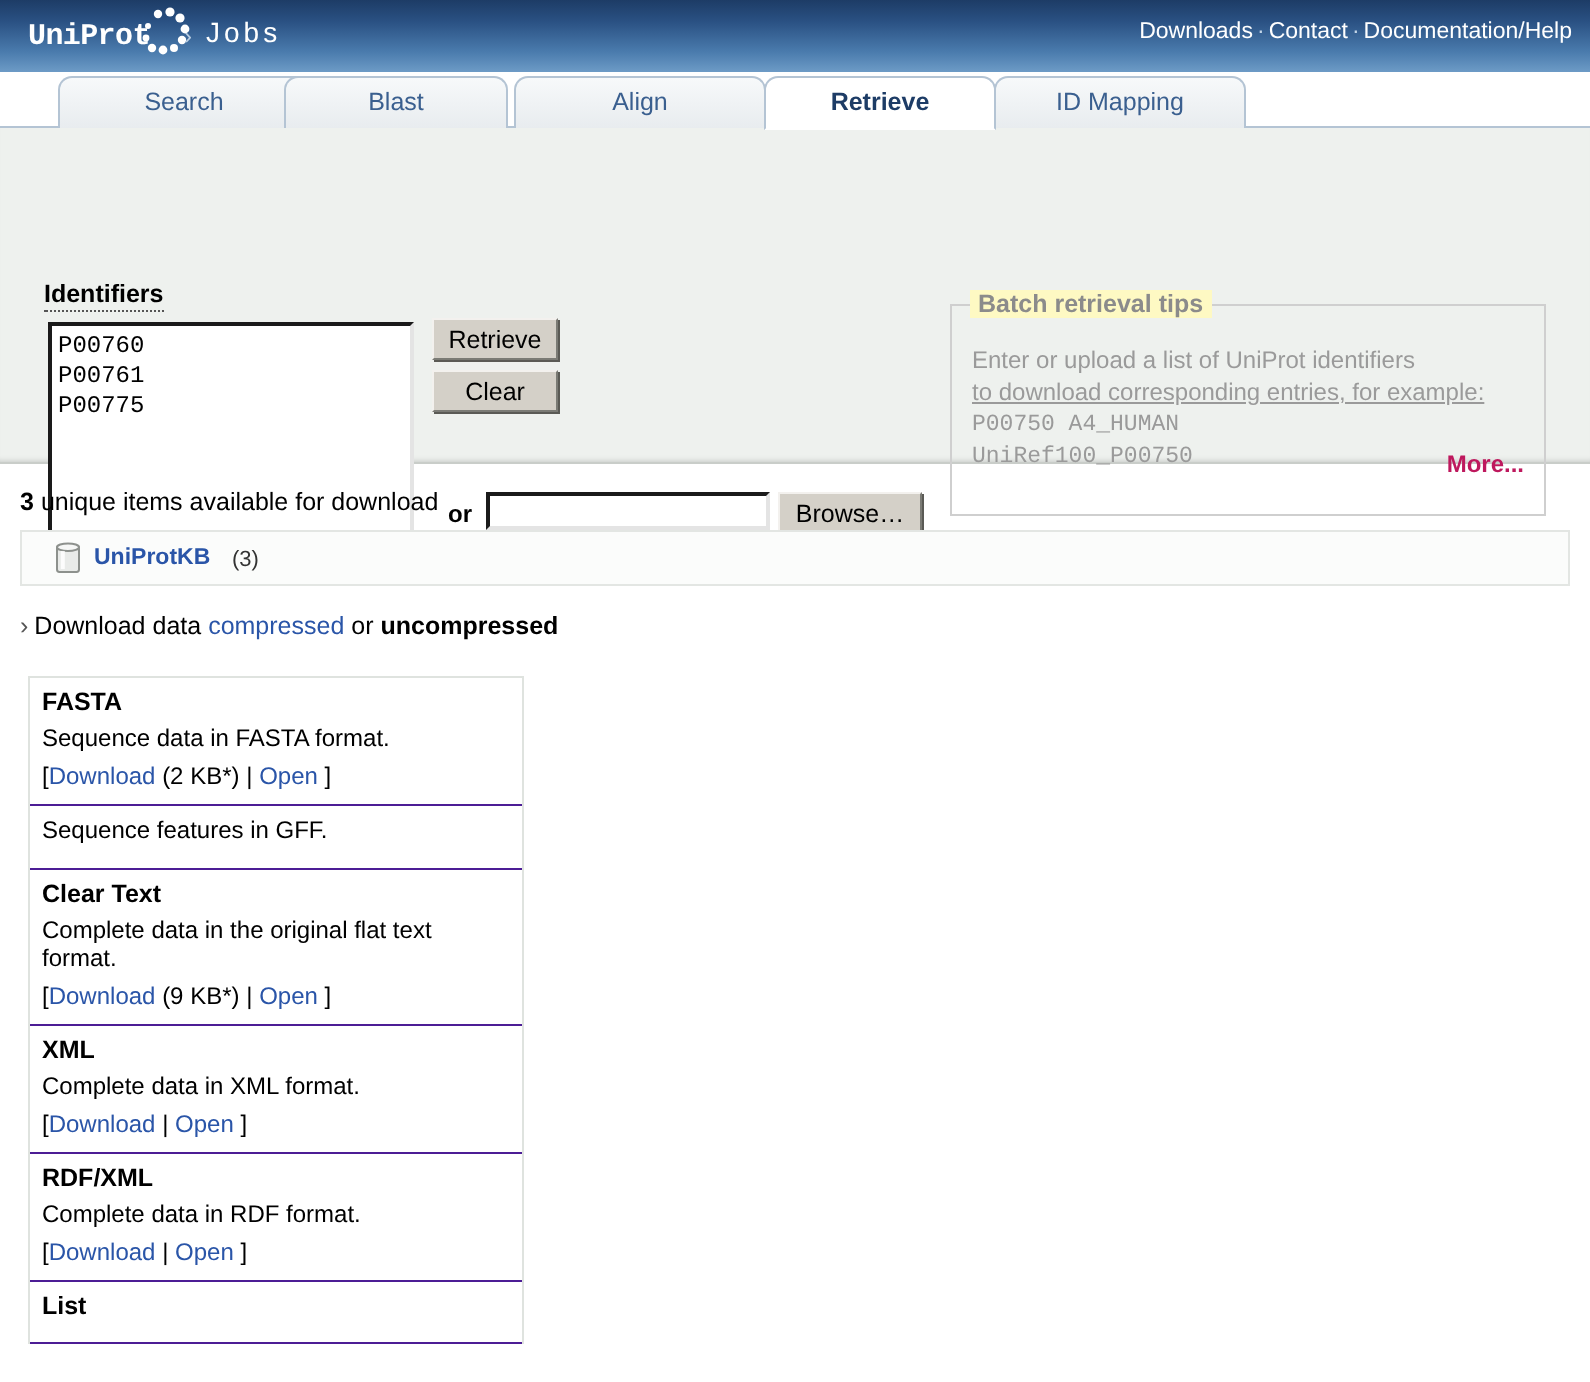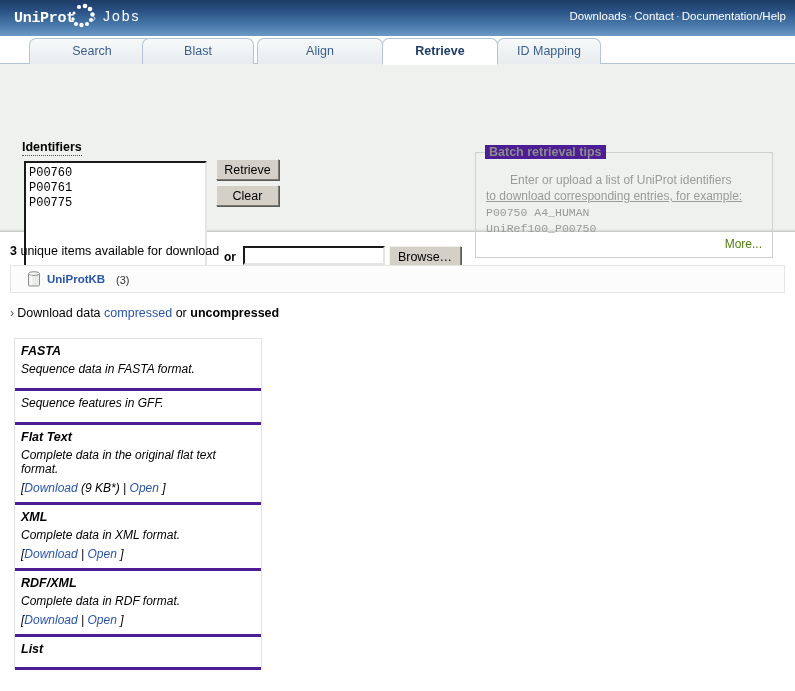--- a/index.html
+++ b/index.html
@@ -142,33 +142,33 @@
 
   
   #tips {
     position: absolute; left: 475px; top: 88px;
     width: 298px; height: 106px;
     border: 1px solid #cfcfcf;
     background: transparent;
   }
   #tips-legend {
     position: absolute; left: 9px; top: -8px;
-    background: #4c1d95;
+    background: #fef9c3;
     padding: 0 4px;
     font-size: 12.5px; font-weight: bold; color: #8b8b8b;
   }
   .tip-line {
     position: absolute; left: 10px;
     font-size: 12px; color: #9a9a9a;
     white-space: nowrap;
   }
   .tip-mono { font-family: "Liberation Mono", monospace; font-size: 11.5px; }
   #tips-more {
-    position: absolute; right: 10px; bottom: 6px;
-    font-size: 12px; font-weight: normal; color: #4d7c0f;
+    position: absolute; right: 10px; bottom: 18px;
+    font-size: 12px; font-weight: bold; color: #be185d;
   }
 
   
   #unique-line {
     position: absolute; left: 10px; top: 244px;
     font-size: 12.5px; color: #000;
   }
   #unique-line b { font-weight: bold; }
   #db-row {
     position: absolute; left: 10px; top: 265px;
@@ -200,23 +200,22 @@
 
   
   #formats {
     position: absolute; left: 14px; top: 338px;
     width: 248px;
     border: 1px solid #dfe3df;
     border-bottom: none;
     background: #ffffff;
   }
   .fmt {
-    border-bottom: 3px solid #4c1d95;
+    border-bottom: 1px solid #4c1d95;
     padding: 5px 6px 7px 6px;
-    font-style: italic;
   }
   .fmt-title {
     font-size: 12.5px; font-weight: bold; color: #000;
     margin-bottom: 4px;
   }
   .fmt-desc {
     font-size: 12px; color: #000;
     margin-bottom: 5px;
   }
   .fmt-links { font-size: 12px; color: #000; }
@@ -247,41 +246,41 @@
   <div id="header-links">
     <a href="#">Downloads</a><span class="hl-sep">·</span><a href="#">Contact</a><span class="hl-sep">·</span><a href="#">Documentation/Help</a>
   </div>
 </div>
 
 <div id="tabbar">
   <div class="tab" style="left:17px;width:126px;margin-left:12px;">Search</div>
   <div class="tab" style="left:142px;width:112px;">Blast</div>
   <div class="tab" style="left:257px;width:126px;">Align</div>
   <div class="tab active" style="left:382px;width:116px;">Retrieve</div>
-  <div class="tab" style="left:497px;width:104px;">ID Mapping</div>
+  <div class="tab" style="left:497px;width:126px;">ID Mapping</div>
 </div>
 
 <div id="form-panel">
 
   <div id="ident-label">Identifiers</div>
 
   <textarea id="ident-textarea" spellcheck="false" placeholder="" style="">P00760
 P00761
 P00775</textarea>
 
   <button class="btn3d" id="btn-retrieve">Retrieve</button>
   <button class="btn3d" id="btn-clear">Clear</button>
 
   <div id="or-label">or</div>
   <input id="file-input" type="text" placeholder="" style="">
   <button class="btn3d" id="btn-browse">Browse…</button>
 
   <div id="tips">
     <div id="tips-legend">Batch retrieval tips</div>
-    <div class="tip-line" style="top:20px;margin-left:24px;">Enter or upload a list of UniProt identifiers</div>
+    <div class="tip-line" style="top:20px;">Enter or upload a list of UniProt identifiers</div>
     <div class="tip-line" style="top:36px;text-decoration:underline;">to download corresponding entries, for example:</div>
     <div class="tip-line tip-mono" style="top:53px;">P00750 A4_HUMAN</div>
     <div class="tip-line tip-mono" style="top:69px;">UniRef100_P00750</div>
     <div id="tips-more">More...</div>
   </div>
 </div>
 
 <div id="unique-line">
   <b>3</b>
   <span>unique items available for download</span>
@@ -302,28 +301,35 @@
   <a href="#">compressed</a>
   <span>or</span>
   <b>uncompressed</b>
 </div>
 
 <div id="formats">
 
   <div class="fmt">
     <div class="fmt-title">FASTA</div>
     <div class="fmt-desc">Sequence data in FASTA format.</div>
+    <div class="fmt-links">
+      <span>[</span><a href="#">Download</a>
+      <span class="fmt-size">(2 KB*)</span>
+      <span>|</span>
+      <a href="#">Open</a>
+      <span>]</span>
+    </div>
   </div>
 
   <div class="fmt">
     <div class="fmt-desc">Sequence features in GFF.</div>
   </div>
 
   <div class="fmt">
-    <div class="fmt-title">Flat Text</div>
+    <div class="fmt-title">Clear Text</div>
     <div class="fmt-desc">Complete data in the original flat text format.</div>
     <div class="fmt-links">
       <span>[</span><a href="#">Download</a>
       <span class="fmt-size">(9 KB*)</span>
       <span>|</span>
       <a href="#">Open</a>
       <span>]</span>
     </div>
   </div>
 

